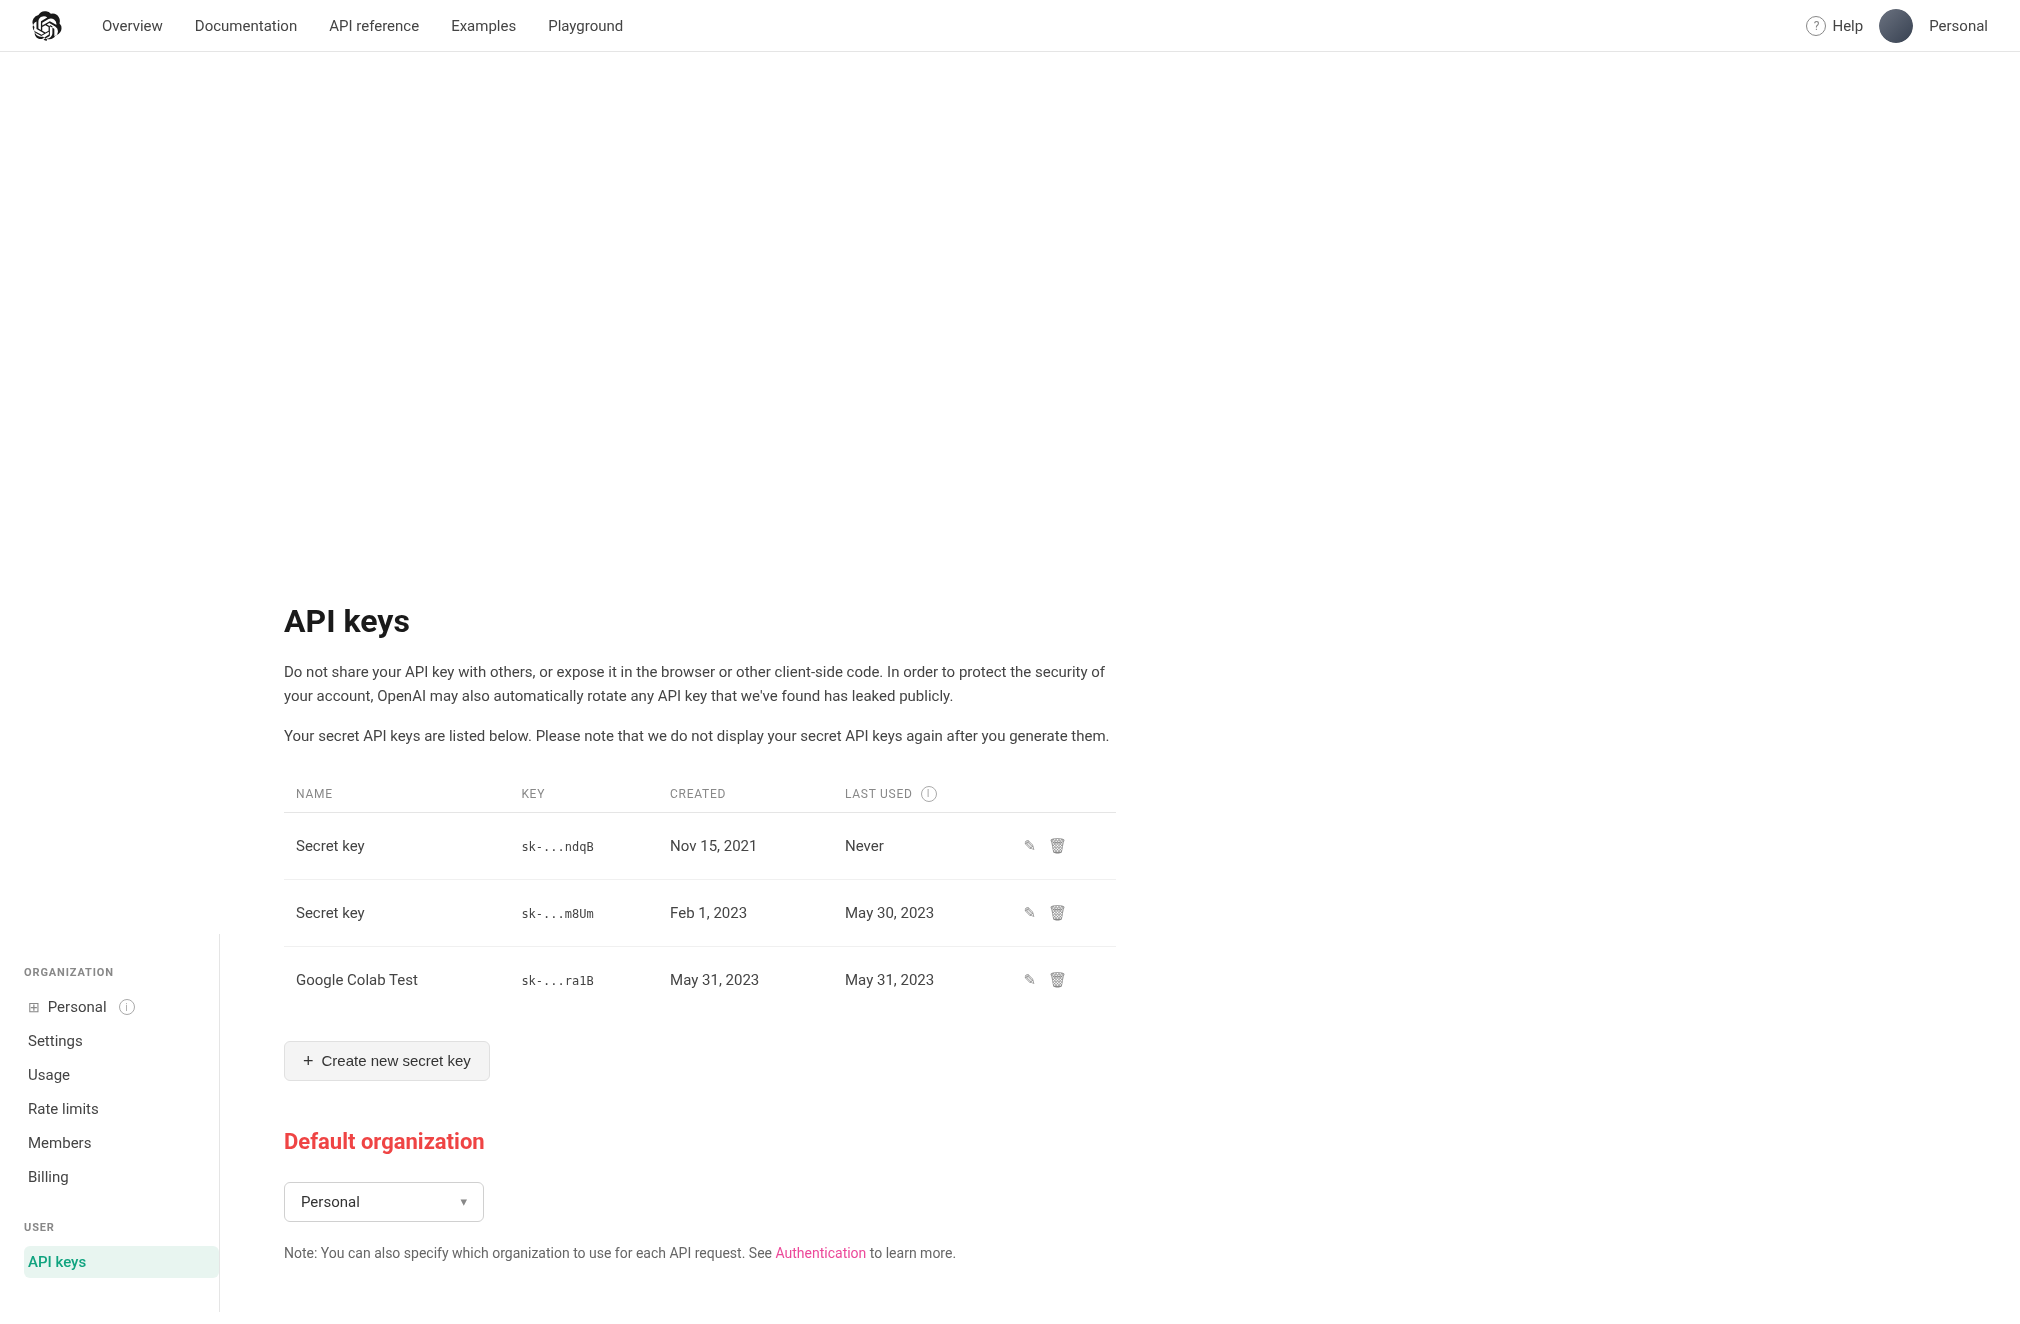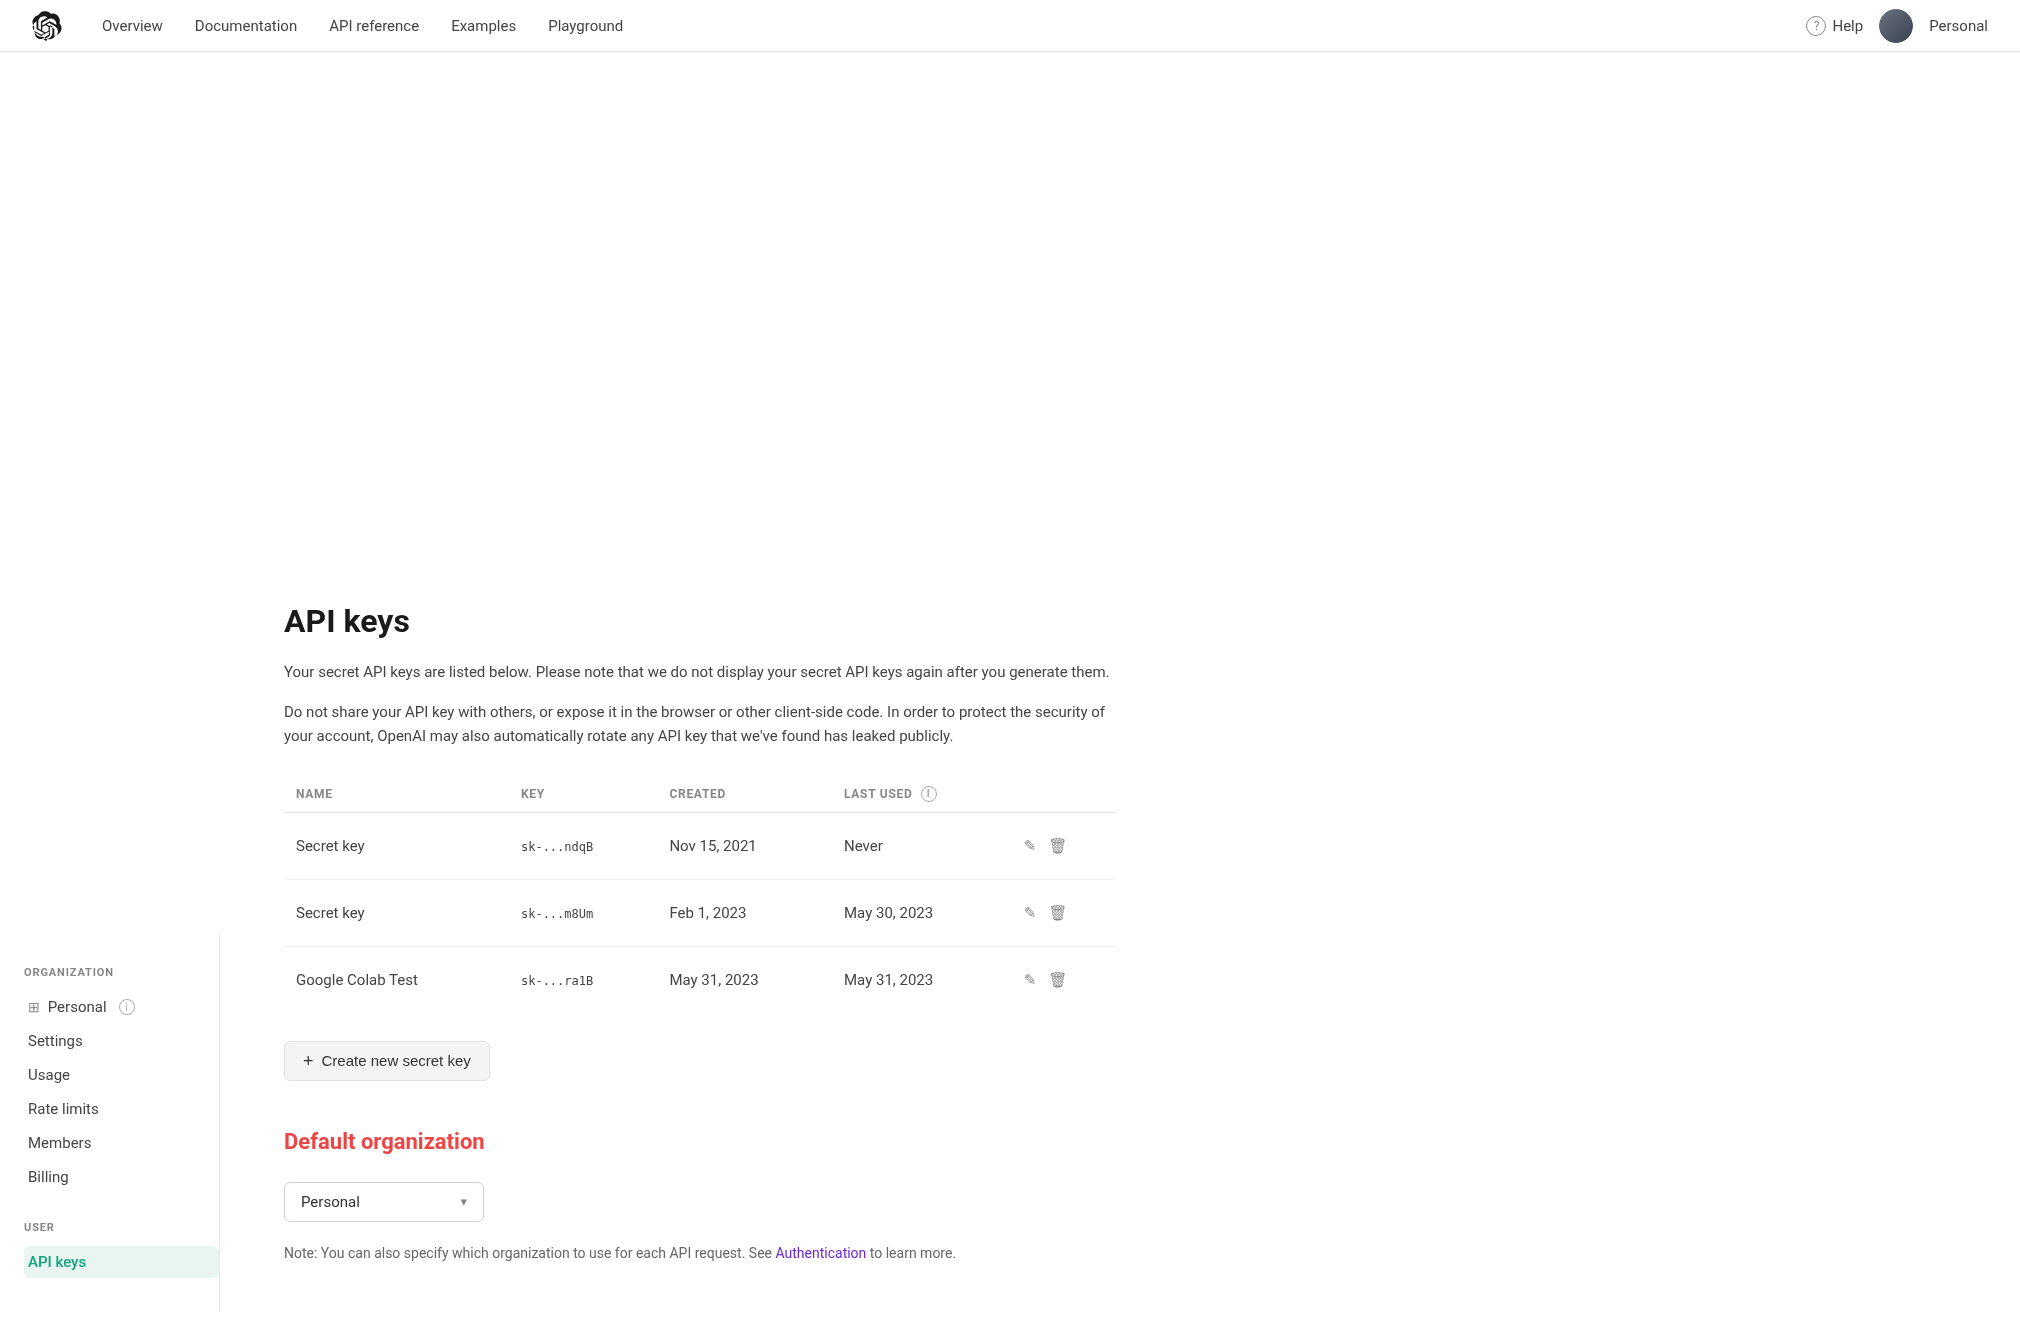--- a/index.html
+++ b/index.html
@@ -178,21 +178,21 @@
     
     .api-keys-table {
       width: 100%;
       border-collapse: collapse;
       margin-top: 28px;
       margin-bottom: 20px;
     }
     .api-keys-table th {
       text-align: left;
       font-size: 12px;
-      font-weight: 700;
+      font-weight: 400;
       color: #888;
       letter-spacing: 0.06em;
       text-transform: uppercase;
       padding: 10px 12px;
       border-bottom: 1px solid #e5e5e5;
     }
     .api-keys-table td {
       padding: 24px 12px;
       font-size: 15px;
       color: #444;
@@ -270,21 +270,21 @@
       color: #888;
       font-size: 13px;
     }
 
     .note-text {
       font-size: 14px;
       color: #666;
       line-height: 1.6;
     }
     .note-text a {
-      color: #6d28d9;
+      color: #ec4899;
       text-decoration: none;
       margin-top: 40px;
     }
   </style>
 </head>
 <body>
 
 <nav class="top-nav">
   <div class="top-nav-logo">
     <svg viewBox="0 0 41 41" fill="none" xmlns="http://www.w3.org/2000/svg">
@@ -340,22 +340,22 @@
     <div class="sidebar-section-label" style="margin-top: 28px;">USER</div>
 
     <div class="sidebar-item active">
       <span>API keys</span>
     </div>
   </aside>
 
   <main class="main-content">
     <h1 class="page-title">API keys</h1>
 
+    <p class="description-text">Do not share your API key with others, or expose it in the browser or other client-side code. In order to protect the security of your account, OpenAI may also automatically rotate any API key that we've found has leaked publicly.</p>
     <p class="description-text">Your secret API keys are listed below. Please note that we do not display your secret API keys again after you generate them.</p>
-    <p class="description-text">Do not share your API key with others, or expose it in the browser or other client-side code. In order to protect the security of your account, OpenAI may also automatically rotate any API key that we've found has leaked publicly.</p>
 
     
     <table class="api-keys-table">
       <thead>
         <tr>
           <th>NAME</th>
           <th>KEY</th>
           <th>CREATED</th>
           <th>
             <div class="last-used-header">

